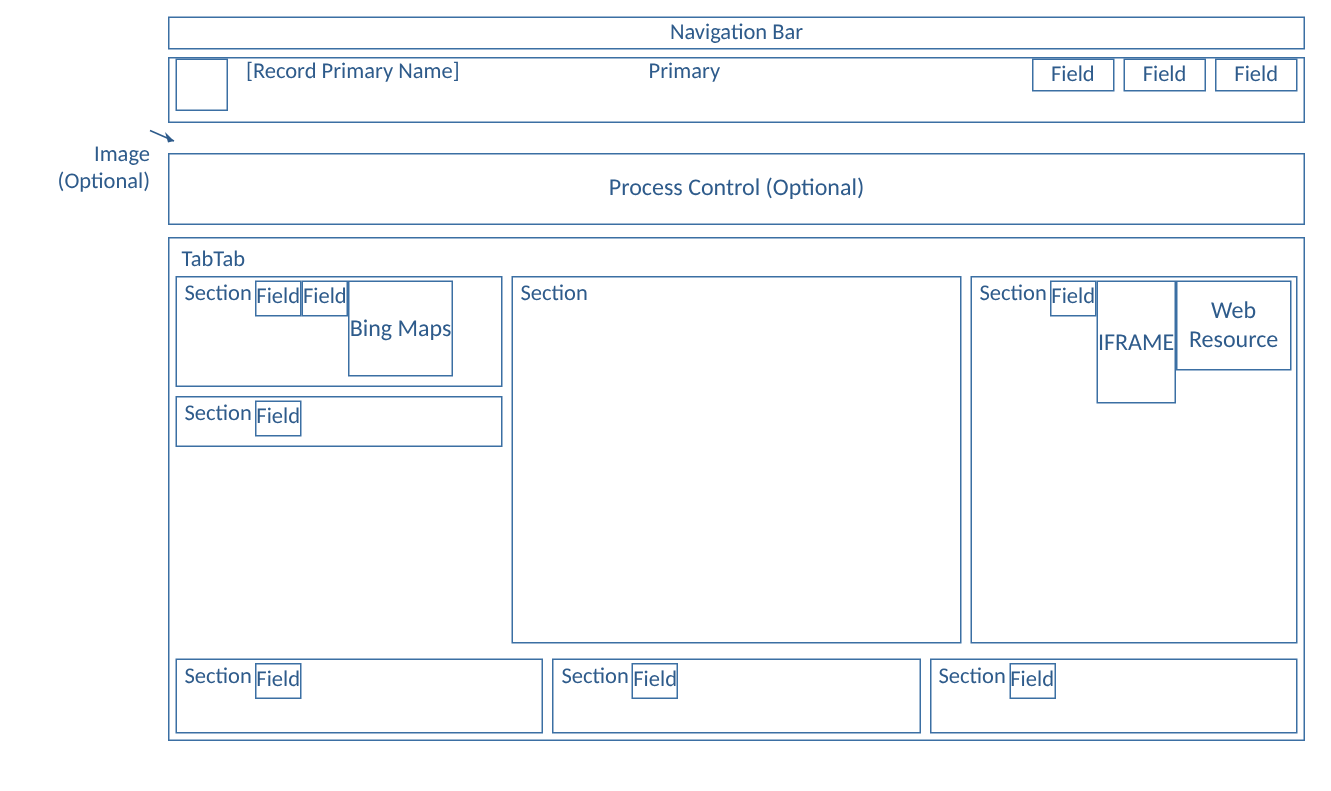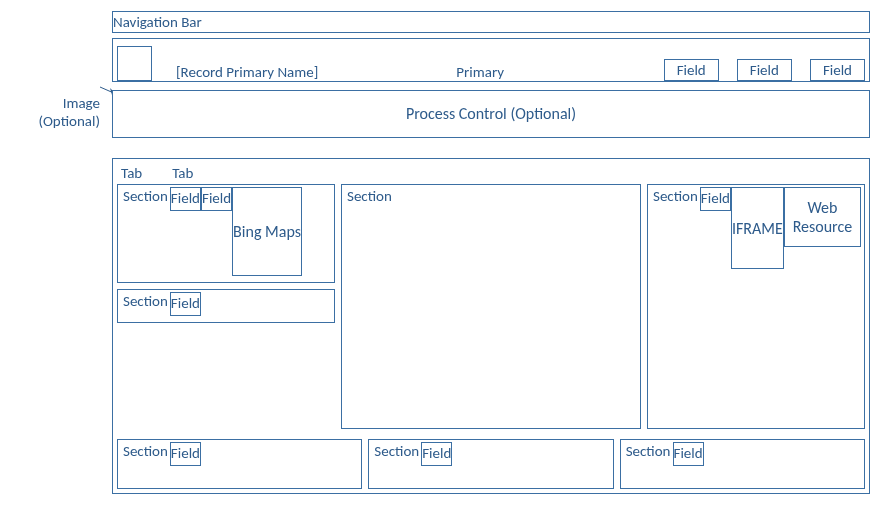--- a/index.html
+++ b/index.html
@@ -1,39 +1,39 @@
 <!DOCTYPE html>
 <html><head>
   <meta charset="utf-8">
   <style>
     * { box-sizing: border-box; margin: 0; padding: 0; }
     body { font-family: Calibri, Arial, sans-serif; background: #fff; width: 887px; height: 527px; position: relative; color: #2e5b8b; }
     .annotation { position: absolute; font-size: 15px; text-align: right; line-height: 1.2; }
     .arrow { position: absolute; }
     .main { position: absolute; left: 112px; top: 11px; width: 758px; }
     .box { border: 1.5px solid #3b6fa3; background: #fff; }
-    .nav-bar, .cmd-bar { height: 22px; text-align: left; font-size: 15px; line-height: 20px; margin-bottom: 5px; }
-    .header-row { height: 44px; margin-bottom: 8px; display: flex; align-items: flex-end; padding: 0 4px; gap: 18px; }
+    .nav-bar, .cmd-bar { height: 22px; text-align: center; font-size: 15px; line-height: 20px; margin-bottom: 5px; }
+    .header-row { height: 44px; margin-bottom: 20px; display: flex; align-items: flex-start; padding: 0 4px; gap: 6px; }
     .img-box { width: 35px; height: 35px; border: 1.5px solid #3b6fa3; flex-shrink: 0; }
     .primary-name { font-size: 15px; margin-left: 6px; flex-shrink: 0; }
     .header-title { font-size: 15px; margin-left: 120px; }
     .spacer { flex: 1; }
     .field-chip { border: 1.5px solid #3b6fa3; padding: 1px 12px; font-size: 15px; }
-    .process { height: 48px; text-align: center; line-height: 46px; font-size: 16px; margin-bottom: 20px; }
+    .process { height: 48px; text-align: center; line-height: 46px; font-size: 16px; margin-bottom: 8px; }
     .tab-region { border: 1.5px solid #3b6fa3; padding: 4px; }
-    .tab-strip { display: flex; gap: 30px; font-size: 15px; padding: 1px 4px 2px; }
+    .tab-strip { display: flex; font-size: 15px; padding: 1px 4px 2px; }
     .cols { display: flex; gap: 6px; }
     .col-left { width: 218px; display: flex; flex-direction: column; gap: 6px; }
     .col-mid { flex: 1; }
     .col-right { width: 218px; }
     .section { border: 1.5px solid #3b6fa3; padding: 2px 3px; display: flex; flex-direction: row; }
     .section-label { font-size: 15px; padding: 0 2px 2px; }
     .field-box { border: 1.5px solid #3b6fa3; text-align: center; font-size: 15px; line-height: 20px; height: 24px; margin-bottom: 4px; }
     .big-box { border: 1.5px solid #3b6fa3; text-align: center; display: flex; align-items: center; justify-content: center; font-size: 16px; margin-bottom: 4px; }
-    .bing { height: 89px; }
+    .bing { height: 64px; }
     .wr { height: 60px; }
     .iframe-box { height: 82px; }
     .mid-section { height: 245px; }
     .mid-activities { border: 1.5px solid #3b6fa3; height: calc(100% - 28px); display: flex; align-items: center; justify-content: center; font-size: 16px; }
     .right-section { height: 245px; }
     .row2 { display: flex; gap: 6px; margin-top: 10px; }
     .row2 .section { flex: 1; height: 50px; overflow: hidden; }
   </style>
 </head>
 <body>

